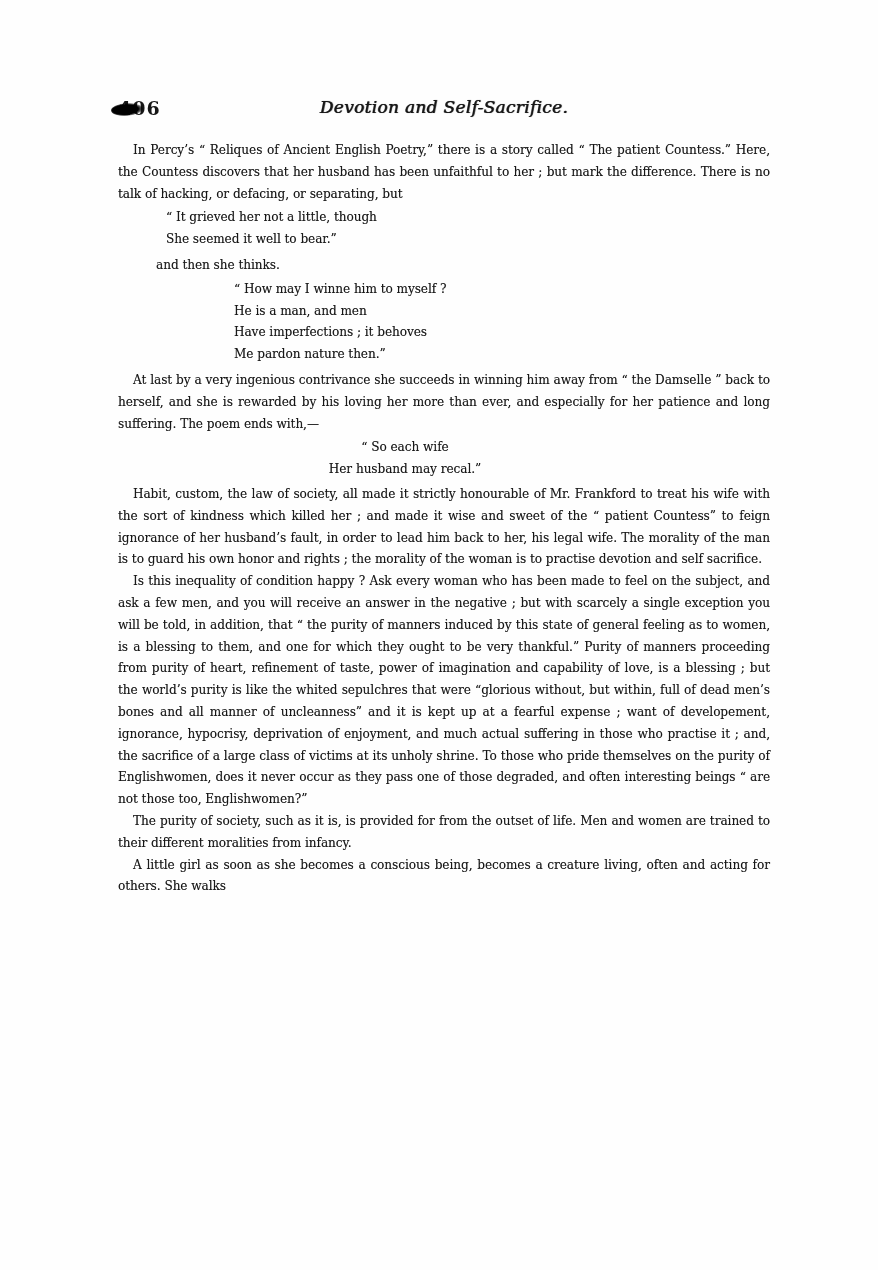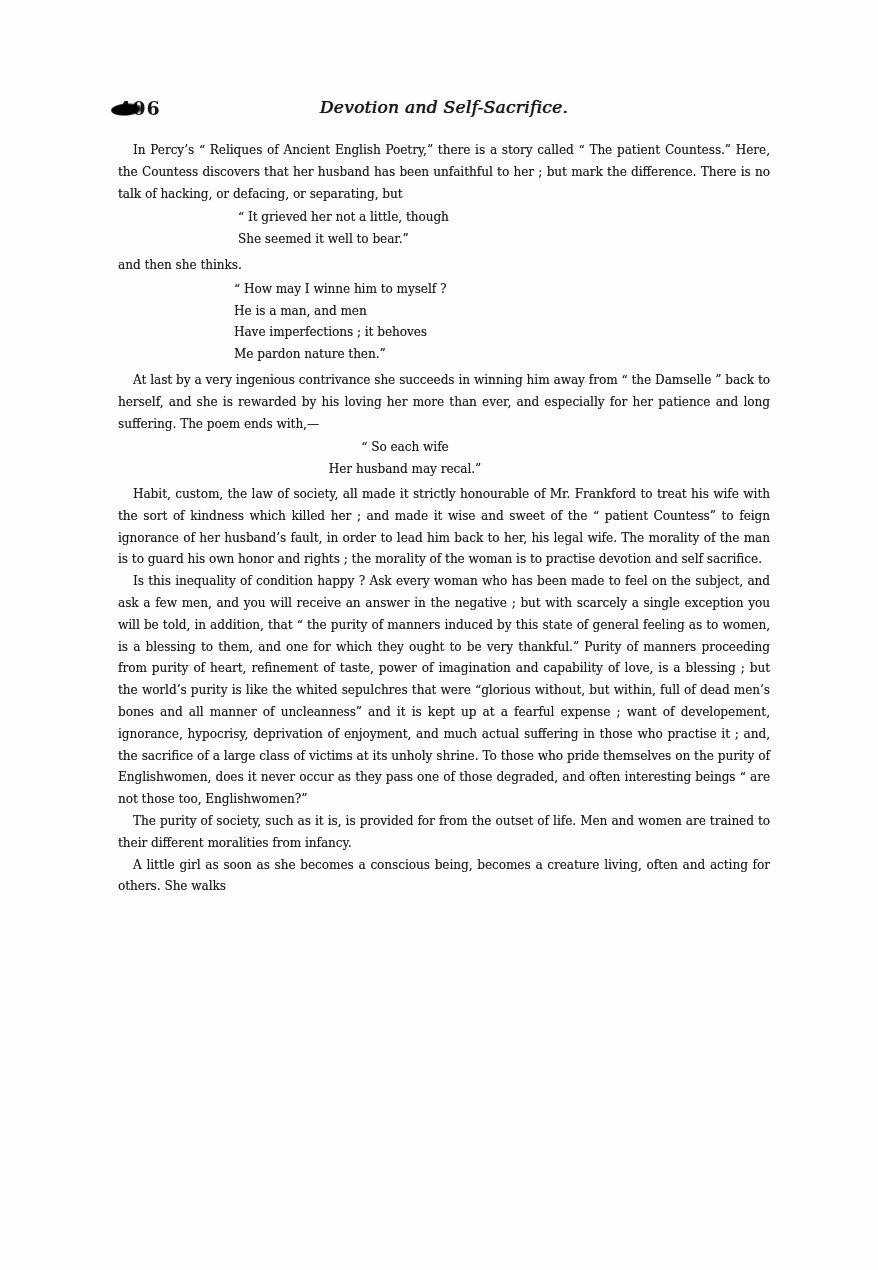--- a/index.html
+++ b/index.html
@@ -43,27 +43,27 @@
   }
   .body{
     margin-top:17px;
     font-size:12px;
     line-height:21.8px;
     text-align:justify;
     text-shadow:0.25px 0.25px 0 rgba(0,0,0,0.4);
   }
   p{margin:0;}
   .para{text-indent:15px;}
-  .noindent{text-indent:0;}
+  .noindent{text-indent:0;margin-left:38px;}
   .verse{
     padding:2px 0 4px;
     text-align:left;
   }
   .verse .line{display:block;}
-  .v1{margin-left:120px;}
+  .v1{margin-left:48px;}
   .v2{margin-left:116px;}
   .v3{width:574px;text-align:center;padding:2px 0 3px;}
   .it{}
 </style>
 </head>
 <body>
 
 <div class="page">
   <div class="content">
 

